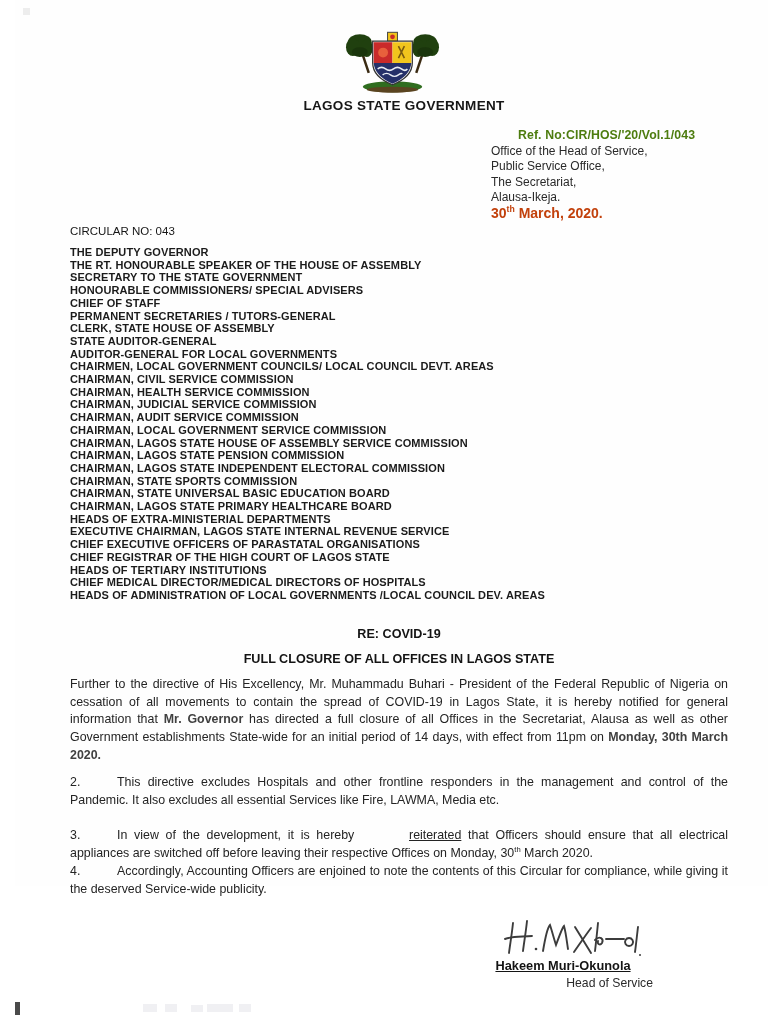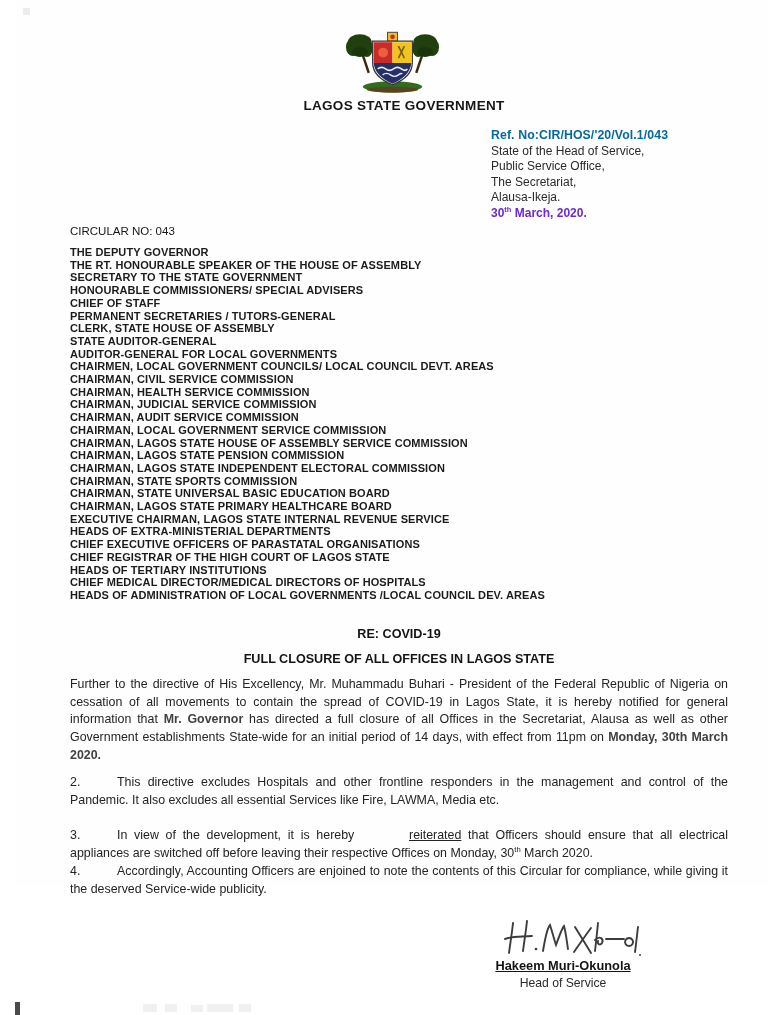--- a/index.html
+++ b/index.html
@@ -6,23 +6,23 @@
   html,body { width:768px; height:1015px; background:#ffffff; }
   body { font-family:"Liberation Sans", sans-serif; color:#222; position:relative; overflow:hidden; }
   .page { position:absolute; left:15px; top:0; width:768px; height:886px; background:#fefefe; }
 
   .logo { position:absolute; left:330px; top:27px; width:95px; height:68px; }
 
   .org-name { position:absolute; left:0; top:98px; width:778px; text-align:center;
               font-size:13.5px; font-weight:bold; color:#161616; letter-spacing:.3px; }
 
   .ref-block { position:absolute; left:476px; top:128px; font-size:12px; line-height:15.5px; color:#2a2a2a; }
-  .ref-no { font-size:12.3px; font-weight:bold; color:#0369a1; letter-spacing:.1px; }
+  .ref-no { font-size:12.3px; font-weight:bold; color:#4d7c0f; letter-spacing:.1px;margin-left:27px; }
   .addr-line { }
-  .ref-date { font-size:12px; font-weight:bold; color:#6d28d9; }
+  .ref-date { font-size:14px; font-weight:bold; color:#c2410c; }
 
   .circular-no { position:absolute; left:55px; top:225px; font-size:11.5px; font-weight:normal; color:#161616; }
 
   .addressees { position:absolute; left:55px; top:246px; font-size:11px; font-weight:bold;
                 line-height:12.7px; color:#1b1b1b; letter-spacing:.1px; white-space:nowrap; }
 
   .subject-re    { position:absolute; left:55px; top:627px; width:658px; text-align:center;
                    font-size:12.6px; font-weight:bold; color:#141414; }
   .subject-title { position:absolute; left:55px; top:652px; width:658px; text-align:center;
                    font-size:12.6px; font-weight:bold; color:#141414; }
@@ -31,21 +31,21 @@
           text-align:justify; color:#242424; }
   .p1 { top:676px; } .p2 { top:774px; } .p3 { top:827px; } .p4 { top:863px; }
   .para .b { font-weight:bold; color:#404040; }
   .para .u { text-decoration:underline;padding-left:48px; }
   .para .tab { display:inline-block; width:47px; }
   sup { font-size:.62em; line-height:0; }
 
   .signature { position:absolute; left:488px; top:915px; width:140px; height:45px; }
   .sig-name  { position:absolute; left:458px; top:958px; width:180px; text-align:center;
                font-size:12.8px; font-weight:bold; color:#141414;text-decoration:underline; }
-  .sig-title { position:absolute; left:458px; top:976px; width:180px; text-align:center;
+  .sig-title { position:absolute; left:458px; top:976px; width:180px; text-align:right;
                font-size:12.2px; color:#2a2a2a; }
 
   .scan-edge-right { position:absolute; right:0; top:0; width:11px; height:1015px;
                      background:linear-gradient(to right,#d8d8d8 0,#2a2a2a 30%,#151515 100%); }
   .scan-corner { position:absolute; left:0; top:1002px; width:5px; height:13px; background:#4a4a4a; }
   .dot-tl { position:absolute; left:8px; top:8px; width:7px; height:7px; background:#ededed; }
   .smudge { position:absolute; background:#f0f0f3; }
   .s1 { left:128px; top:1004px; width:14px; height:8px; }
   .s2 { left:150px; top:1004px; width:12px; height:8px; }
   .s3 { left:176px; top:1005px; width:12px; height:7px; }
@@ -85,21 +85,21 @@
     <path d="M29 36 H67 Q66 49 48 57 Q30 49 29 36 Z" fill="#253069"></path>
     <path d="M33 42 q4 -3 8 0 q4 3 8 0 q4 -3 8 0 q4 3 6 0" stroke="#e9edf5" stroke-width="1.6" fill="none"></path>
     <path d="M38 48 q4 -3 8 0 q4 3 8 0 q3 -2 4 -1" stroke="#e9edf5" stroke-width="1.4" fill="none"></path>
   </svg>
 
   <div class="org-name">LAGOS STATE GOVERNMENT</div>
 
   <div class="ref-block">
     <div class="ref-no">Ref. No:CIR/HOS/'20/Vol.1/043</div>
     <div>
-        <div class="addr-line">State of the Head of Service,</div>
+        <div class="addr-line">Office of the Head of Service,</div>
         <div class="addr-line">Public Service Office,</div>
         <div class="addr-line">The Secretariat,</div>
         <div class="addr-line">Alausa-Ikeja.</div>
       </div>
     <div class="ref-date"><span>30</span><sup>th</sup><span> March, 2020.</span></div>
   </div>
 
   <div class="circular-no">CIRCULAR NO: 043</div>
 
   <div class="addressees">
@@ -117,22 +117,22 @@
       <div class="addressee">CHAIRMAN, HEALTH SERVICE COMMISSION</div>
       <div class="addressee">CHAIRMAN, JUDICIAL SERVICE COMMISSION</div>
       <div class="addressee">CHAIRMAN, AUDIT SERVICE COMMISSION</div>
       <div class="addressee">CHAIRMAN, LOCAL GOVERNMENT SERVICE COMMISSION</div>
       <div class="addressee">CHAIRMAN, LAGOS STATE HOUSE OF ASSEMBLY SERVICE COMMISSION</div>
       <div class="addressee">CHAIRMAN, LAGOS STATE PENSION COMMISSION</div>
       <div class="addressee">CHAIRMAN, LAGOS STATE INDEPENDENT ELECTORAL COMMISSION</div>
       <div class="addressee">CHAIRMAN, STATE SPORTS COMMISSION</div>
       <div class="addressee">CHAIRMAN, STATE UNIVERSAL BASIC EDUCATION BOARD</div>
       <div class="addressee">CHAIRMAN, LAGOS STATE PRIMARY HEALTHCARE BOARD</div>
+      <div class="addressee">HEADS OF EXTRA-MINISTERIAL DEPARTMENTS</div>
       <div class="addressee">EXECUTIVE CHAIRMAN, LAGOS STATE INTERNAL REVENUE SERVICE</div>
-      <div class="addressee">HEADS OF EXTRA-MINISTERIAL DEPARTMENTS</div>
       <div class="addressee">CHIEF EXECUTIVE OFFICERS OF PARASTATAL ORGANISATIONS</div>
       <div class="addressee">CHIEF REGISTRAR OF THE HIGH COURT OF LAGOS STATE</div>
       <div class="addressee">HEADS OF TERTIARY INSTITUTIONS</div>
       <div class="addressee">CHIEF MEDICAL DIRECTOR/MEDICAL DIRECTORS OF HOSPITALS</div>
       <div class="addressee">HEADS OF ADMINISTRATION OF LOCAL GOVERNMENTS /LOCAL COUNCIL DEV. AREAS</div>
     </div>
 
   <div class="subject-re">RE: COVID-19</div>
   <div class="subject-title">FULL CLOSURE OF ALL OFFICES IN LAGOS STATE</div>
 

